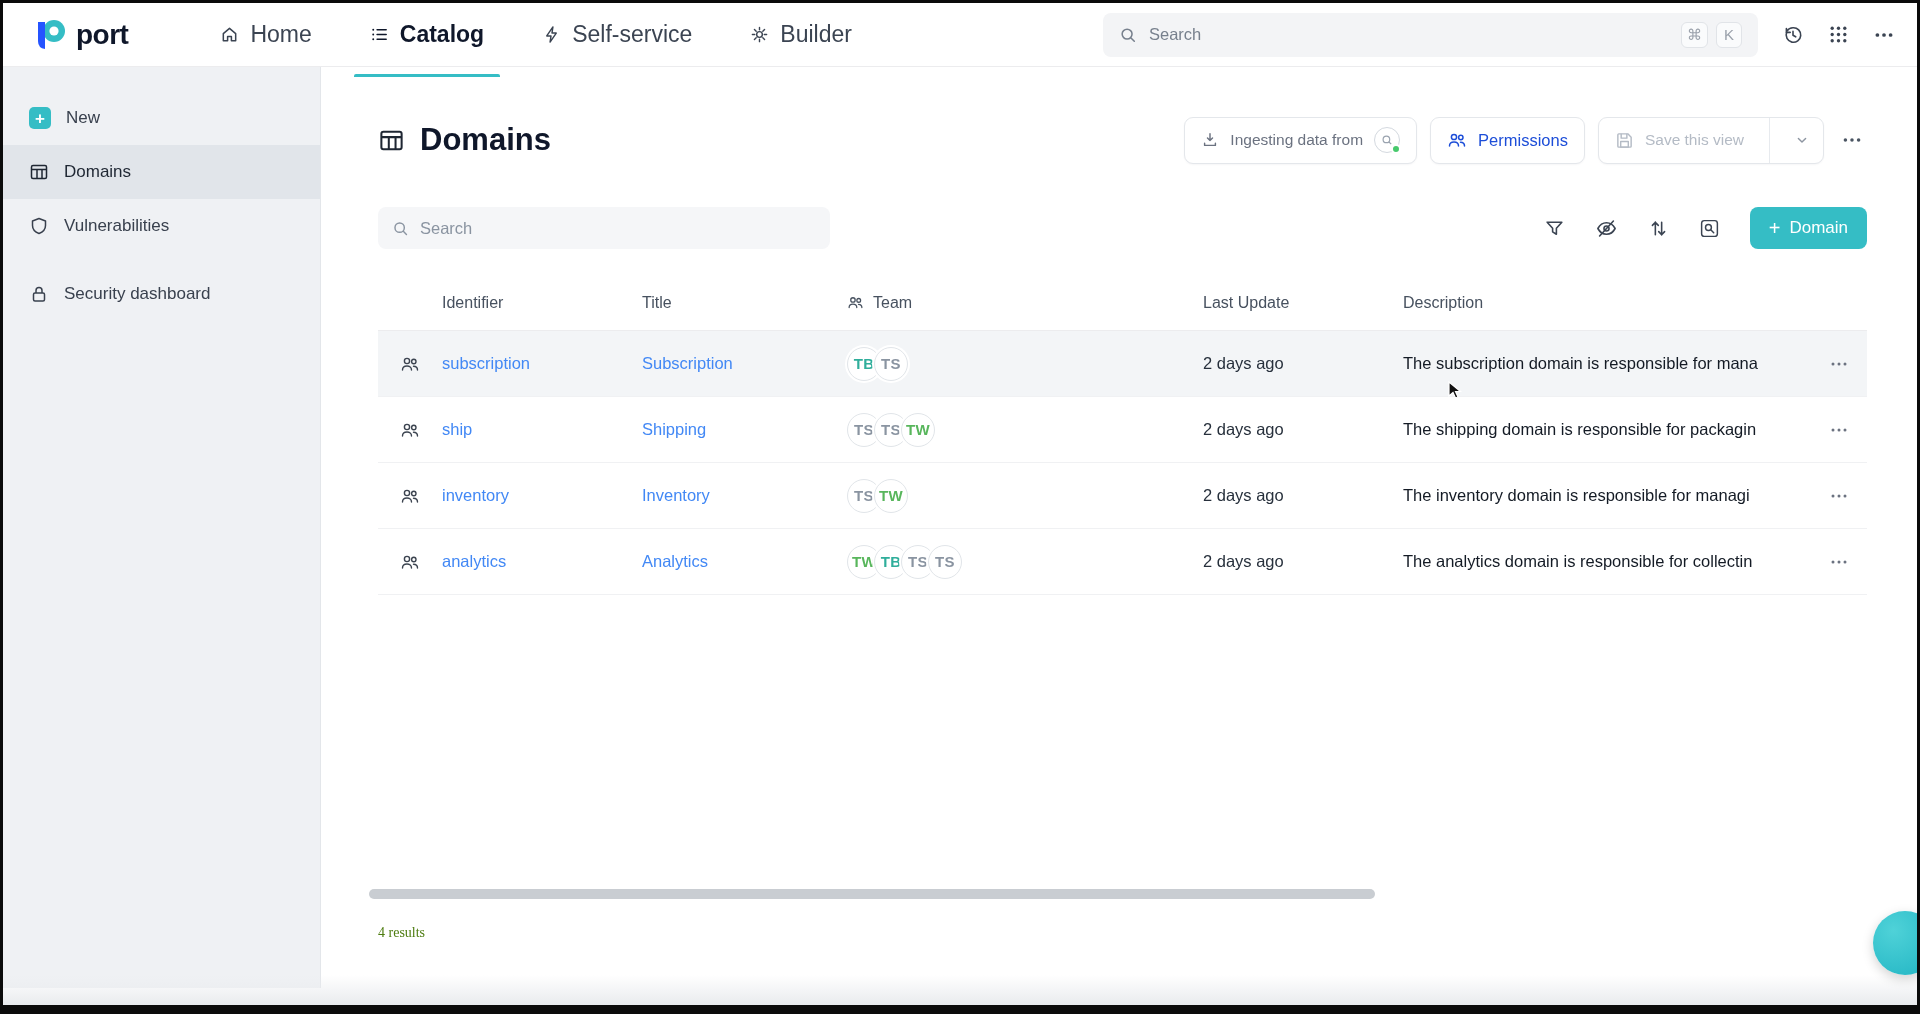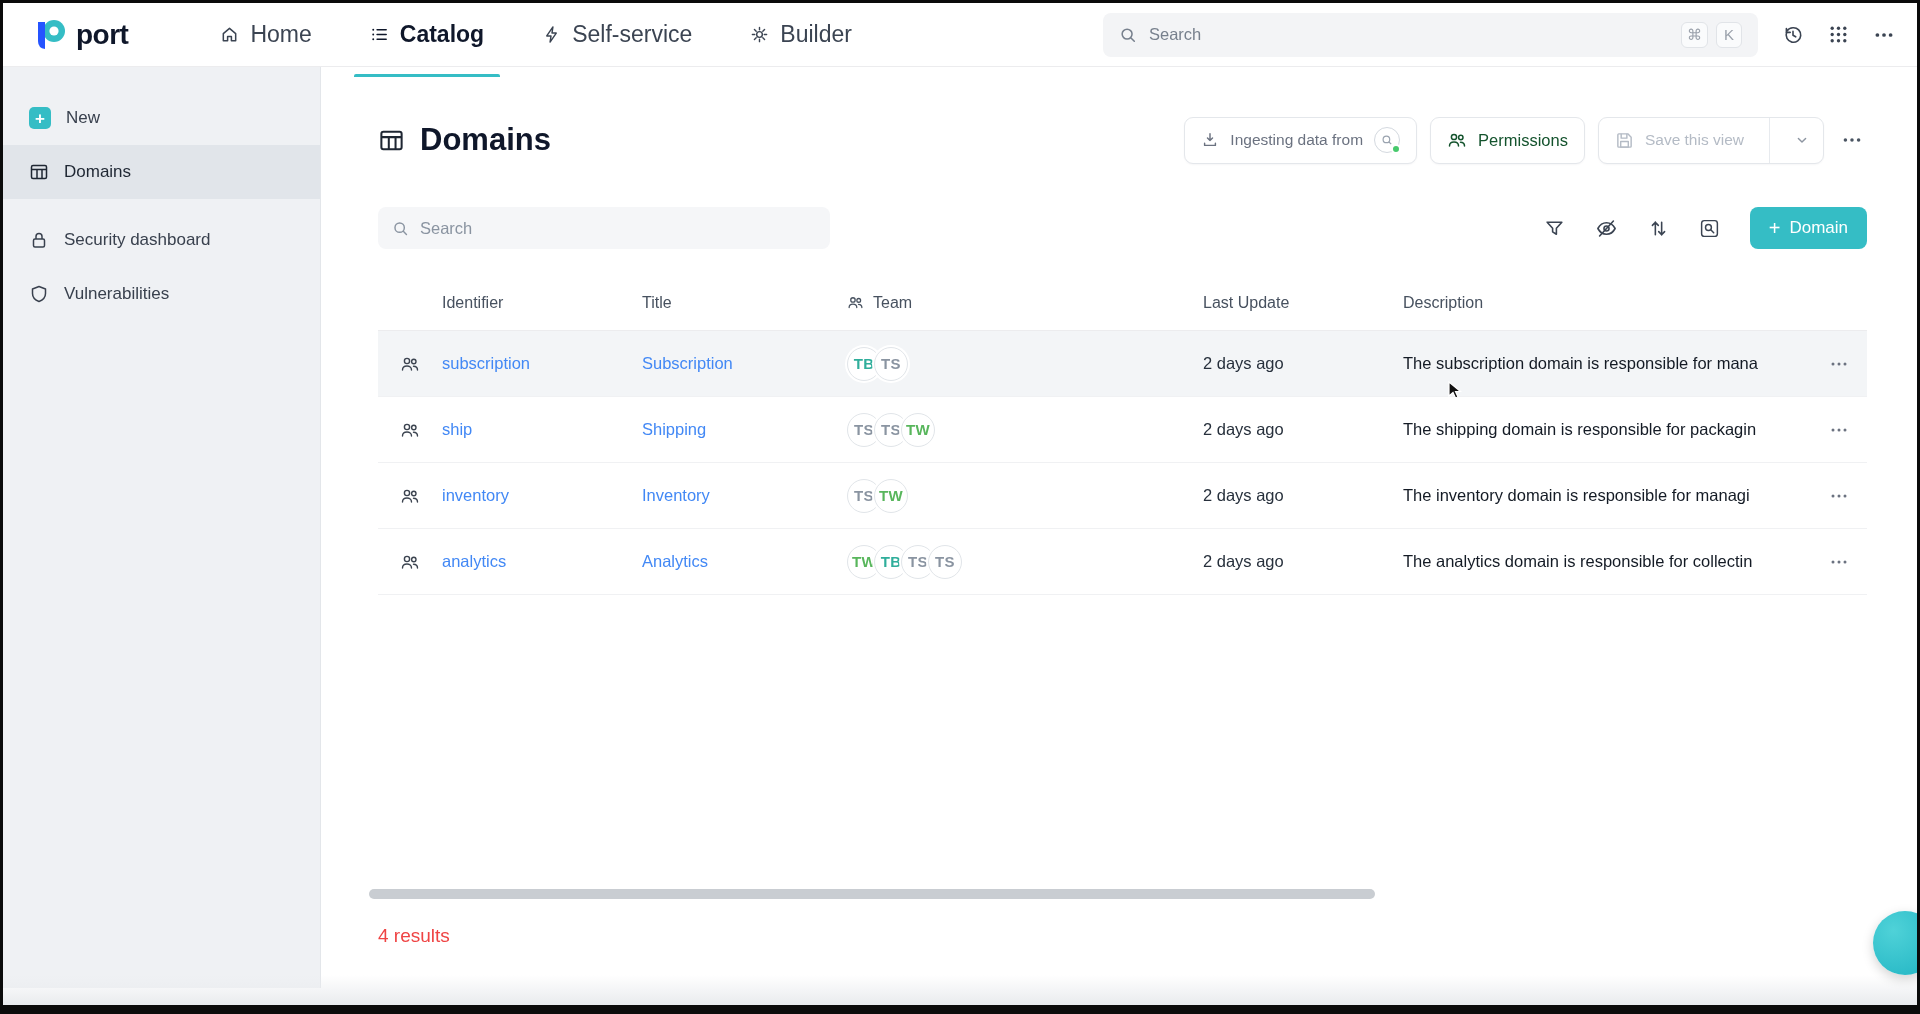--- a/index.html
+++ b/index.html
@@ -89,21 +89,21 @@
   .page-header { margin-top: 44px; height: 58px; display: flex; align-items: center; }
   .page-title { display: flex; align-items: center; gap: 15px; font-size: 31px; font-weight: 700; color: #0f172a; }
   .header-actions { margin-left: auto; display: flex; align-items: center; gap: 13px; }
   .pill {
     height: 47px; border: 1px solid #e4e7eb; border-radius: 9px; background: #fff;
     display: flex; align-items: center; gap: 11px; padding: 0 16px;
     font-size: 15.5px; color: #6b7280; cursor: pointer;
     box-shadow: 0 1px 2px rgba(15,23,42,0.04);
     justify-content: space-between;
   }
-  .pill.permissions { color: #14532d; font-size: 16.5px; }
+  .pill.permissions { color: #1d4ed8; font-size: 16.5px; }
   .pill.save { color: #b4bbc5; padding-right: 0; }
   .save-divider { width: 1px; height: 45px; background: #e7eaee; margin-left: 14px; }
   .save-chev { padding: 0 13px; color: #8d95a1; display: flex; align-items: center; }
   .status-dot-wrap {
     position: relative; width: 26px; height: 26px;
     border: 1.5px solid #d4d9df; border-radius: 50%;
     display: flex; align-items: center; justify-content: center; color: #9aa3af;
   }
   .status-dot-wrap .green-dot {
     position: absolute; right: -2px; bottom: -2px;
@@ -155,21 +155,21 @@
   .chip + .chip { margin-left: -7px; }
   .update { color: #27303c; font-size: 16.5px; }
   .desc { color: #141b25; font-size: 16.5px; white-space: nowrap; overflow: hidden; }
   .row-more { color: #6b7280; display: flex; justify-content: center; cursor: pointer; }
 
   .hscroll {
     position: absolute; left: 48px; top: 822px;
     width: 1006px; height: 10px; border-radius: 5px;
     background: #c9cdd2; cursor: grab;
   }
-  .results { position: absolute; left: 57px; top: 858px; font-size: 19px; color: #ef4444; }
+  .results { position: absolute; left: 57px; top: 858px; font-size: 14px; color: #4d7c0f; font-family: Liberation Serif, serif; }
 
   .bottom-fade {
     position: absolute; left: 0; right: 0; bottom: 0; height: 30px;
     background: linear-gradient(to bottom, rgba(236,238,241,0), #e9ebee);
     pointer-events: none;
   }
   .chat-bubble {
     position: absolute; right: -20px; bottom: 30px;
     width: 64px; height: 64px; border-radius: 50%;
     background: radial-gradient(circle at 32% 30%, #4fd2d8, #1fb3c2);
@@ -287,36 +287,36 @@
       </div>
       <div class="side-item active">
         <span class="icn">
           <svg width="20" height="20" viewBox="0 0 20 20" fill="none" stroke="currentColor" stroke-width="1.5">
               <rect x="2.5" y="3.5" width="15" height="13" rx="1.5"></rect>
               <path d="M2.5 7.5 H17.5 M8 7.5 V16.5 M13 7.5 V16.5"></path>
             </svg>
         </span>
         <span>Domains</span>
       </div>
+      <div class="side-item">
+        <span class="icn">
+          <svg width="20" height="20" viewBox="0 0 20 20" fill="none" stroke="currentColor" stroke-width="1.5" stroke-linejoin="round">
+              <path d="M10 2.5 L16.5 5 V9.5 C16.5 13.5 13.5 16.2 10 17.5 C6.5 16.2 3.5 13.5 3.5 9.5 V5 Z"></path>
+            </svg>
+        </span>
+        <span>Vulnerabilities</span>
+      </div>
       <div class="side-item gap-above">
         <span class="icn">
           <svg width="20" height="20" viewBox="0 0 20 20" fill="none" stroke="currentColor" stroke-width="1.5">
               <rect x="4.5" y="9" width="11" height="8" rx="1.5"></rect>
               <path d="M7 9 V6.5 a3 3 0 0 1 6 0 V9"></path>
             </svg>
         </span>
         <span>Security dashboard</span>
-      </div>
-      <div class="side-item">
-        <span class="icn">
-          <svg width="20" height="20" viewBox="0 0 20 20" fill="none" stroke="currentColor" stroke-width="1.5" stroke-linejoin="round">
-              <path d="M10 2.5 L16.5 5 V9.5 C16.5 13.5 13.5 16.2 10 17.5 C6.5 16.2 3.5 13.5 3.5 9.5 V5 Z"></path>
-            </svg>
-        </span>
-        <span>Vulnerabilities</span>
       </div>
     </aside>
 
     <main class="main">
 
       <div class="page-header">
         <div class="page-title">
           <span class="icn">
             <svg width="27" height="27" viewBox="0 0 20 20" fill="none" stroke="#1f2733" stroke-width="1.5">
                 <rect x="2.5" y="3.5" width="15" height="13" rx="1.5"></rect>

